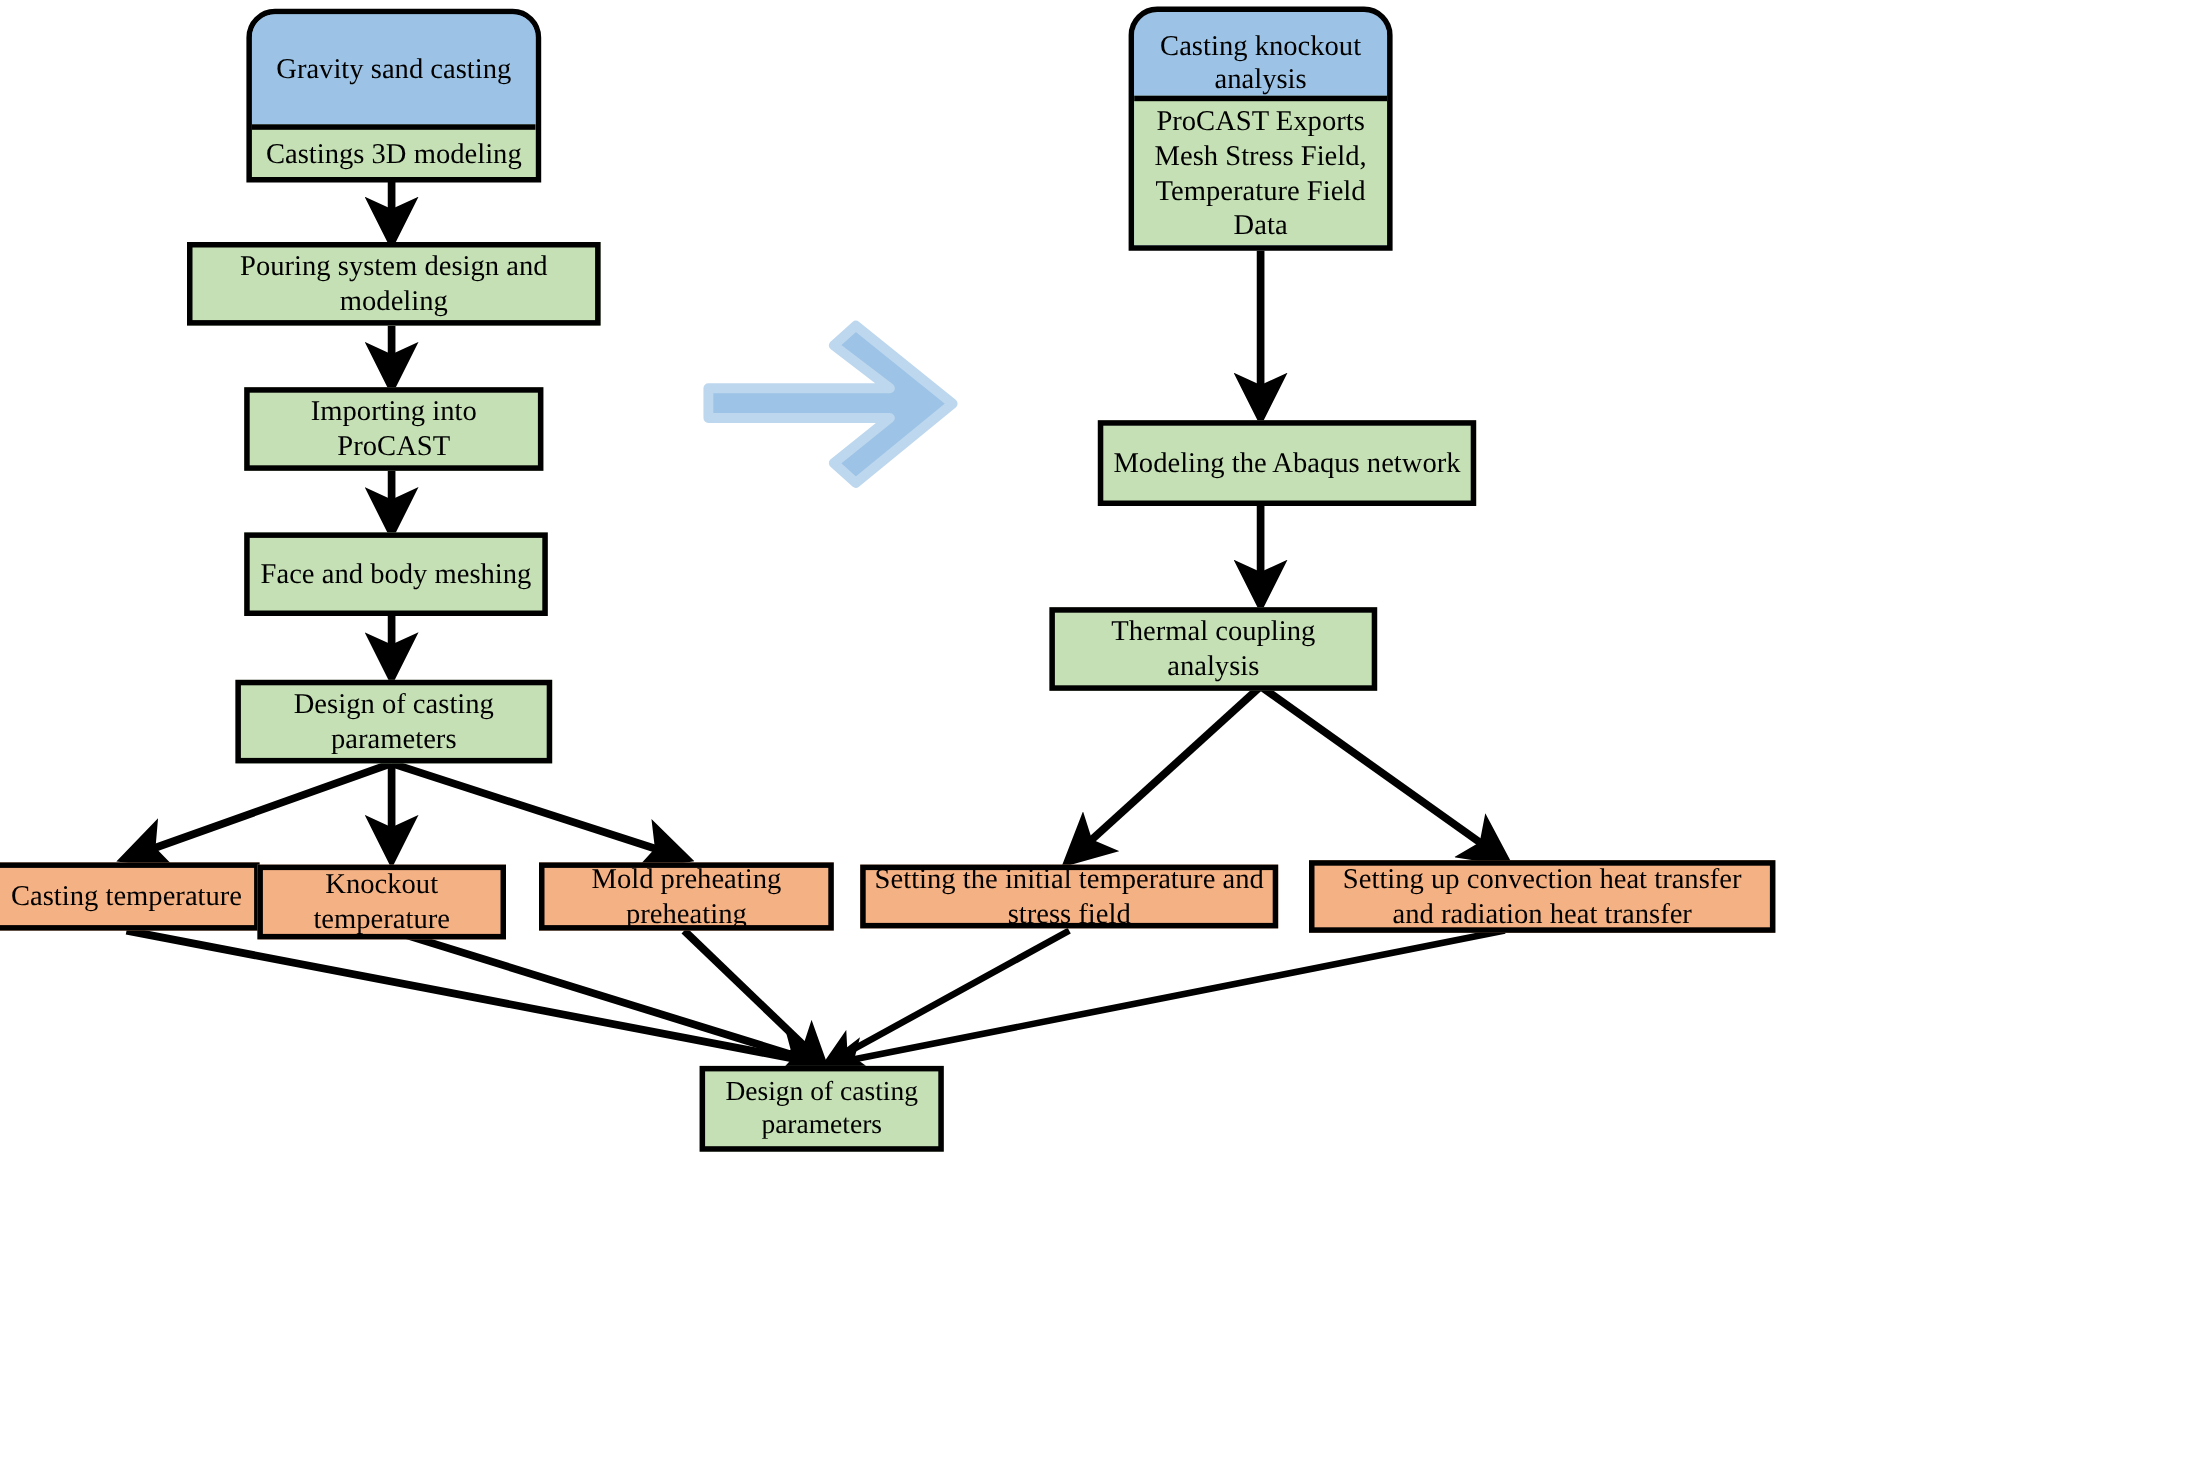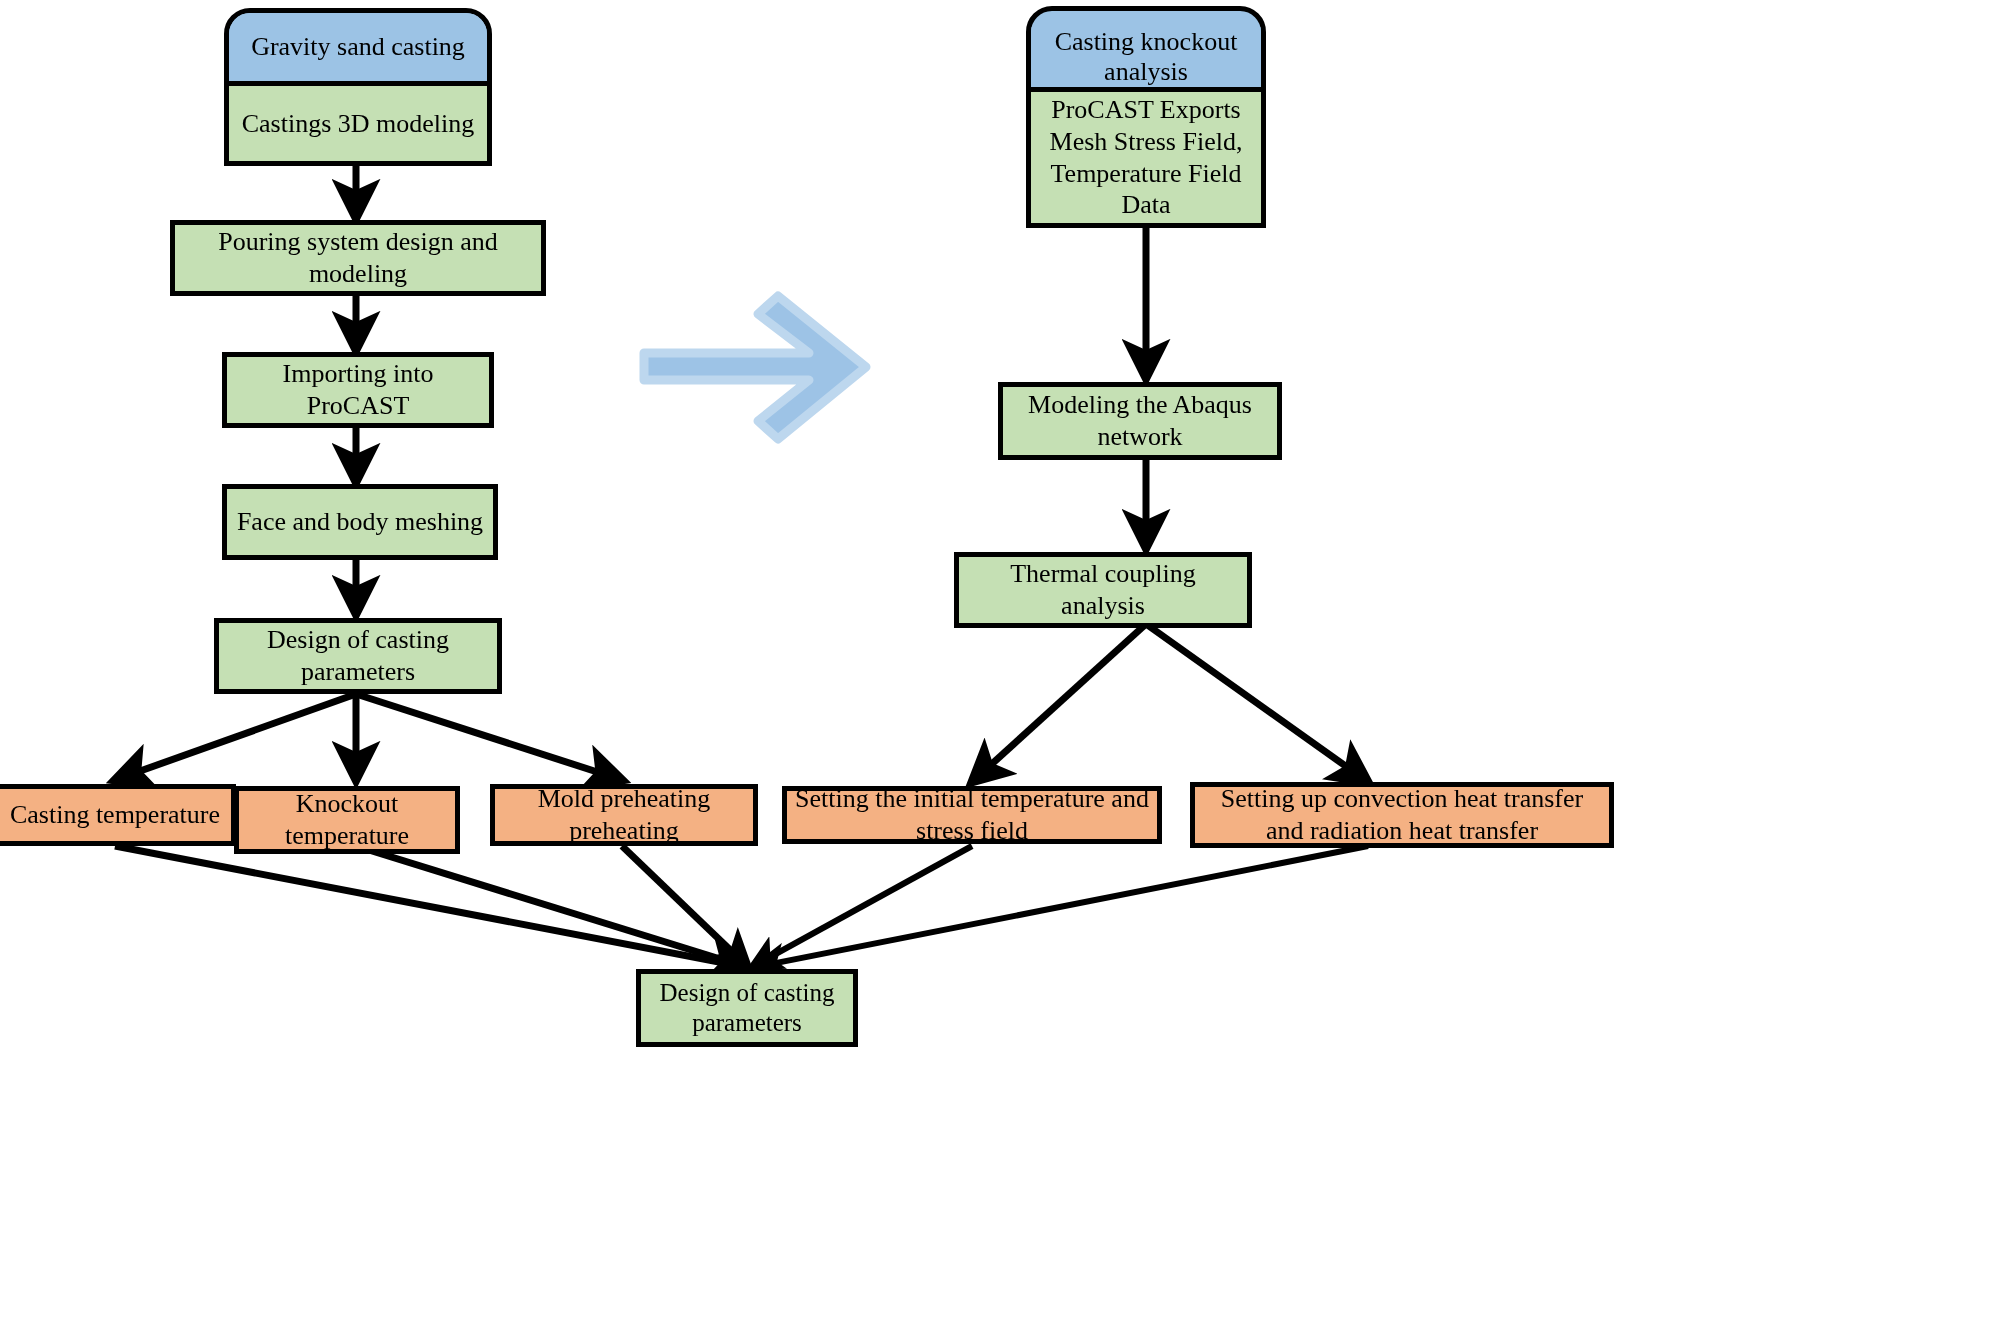--- a/index.html
+++ b/index.html
@@ -135,21 +135,21 @@
       <line x1="972" y1="846" x2="752" y2="967" marker-end="url(#ahb)"></line>
       <line x1="1368" y1="846" x2="756" y2="967" marker-end="url(#ahb)"></line>
     </g>
   </svg>
 
   <svg class="big-arrow" style="left:638px; top:290px; width:235px; height:155px;" viewBox="0 0 235 155" xmlns="http://www.w3.org/2000/svg">
     <path d="M140 6 L228 77 L140 149 L120 131 L171 90 L6 90 L6 63 L171 63 L120 24 Z" fill="#9DC3E6" stroke="#BDD7EE" stroke-width="9" stroke-linejoin="round"></path>
   </svg>
 
   <div class="start-node" style="left:224px; top:8px; width:268px; height:158px;">
-    <div class="start-head" style="height:68px;">Gravity sand casting</div>
+    <div class="start-head" style="height:100px;">Gravity sand casting</div>
     <div class="start-body">Castings 3D modeling</div>
   </div>
 
   <div class="node green" style="left:170px; top:220px; width:376px; height:76px;">Pouring system design and modeling</div>
 
   <div class="node green" style="left:222px; top:352px; width:272px; height:76px;">Importing into ProCAST</div>
 
   <div class="node green" style="left:222px; top:484px; width:276px; height:76px;">Face and body meshing</div>
 
   <div class="node green" style="left:214px; top:618px; width:288px; height:76px;">Design of casting parameters</div>
@@ -158,21 +158,21 @@
 
   <div class="node orange" style="left:234px; top:786px; width:226px; height:68px;">Knockout temperature</div>
 
   <div class="node orange" style="left:490px; top:784px; width:268px; height:62px;">Mold preheating preheating</div>
 
   <div class="start-node" style="left:1026px; top:6px; width:240px; height:222px;">
     <div class="start-head" style="height:84px;margin-top:16px;">Casting knockout analysis</div>
     <div class="start-body">ProCAST Exports Mesh Stress Field, Temperature Field Data</div>
   </div>
 
-  <div class="node green" style="left:998px; top:382px; width:284px; height:78px;">Modeling the Abaqus network</div>
+  <div class="node green" style="left:998px; top:382px; width:344px; height:78px;">Modeling the Abaqus network</div>
 
   <div class="node green" style="left:954px; top:552px; width:298px; height:76px;">Thermal coupling analysis</div>
 
   <div class="node orange" style="left:1190px; top:782px; width:424px; height:66px;">Setting up convection heat transfer and radiation heat transfer</div>
 
   <div class="node orange" style="left:782px; top:786px; width:380px; height:58px;">Setting the initial temperature and stress field</div>
 
   <div class="node green" style="left:636px; top:969px; width:222px; height:78px; font-size:25px;">Design of casting parameters</div>
 
 </div>

